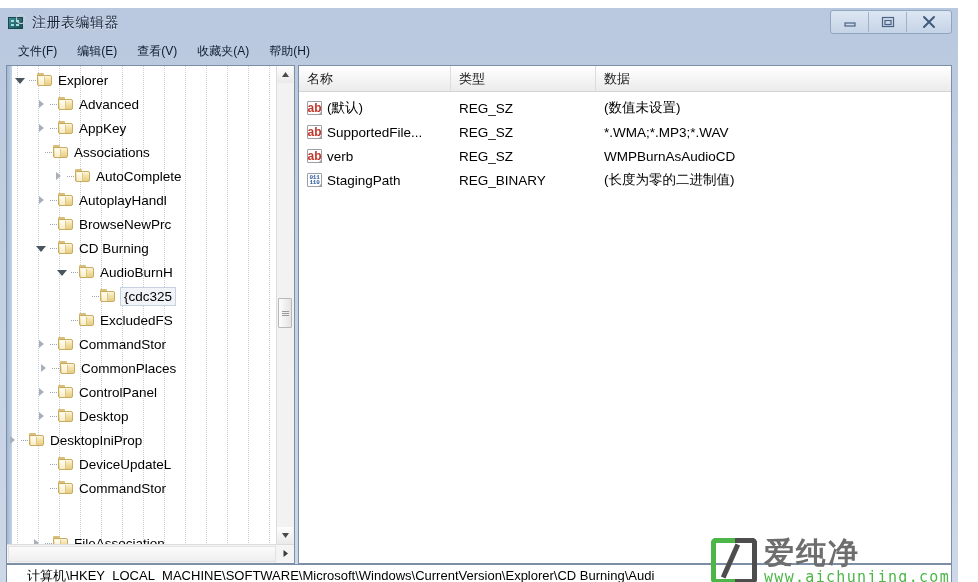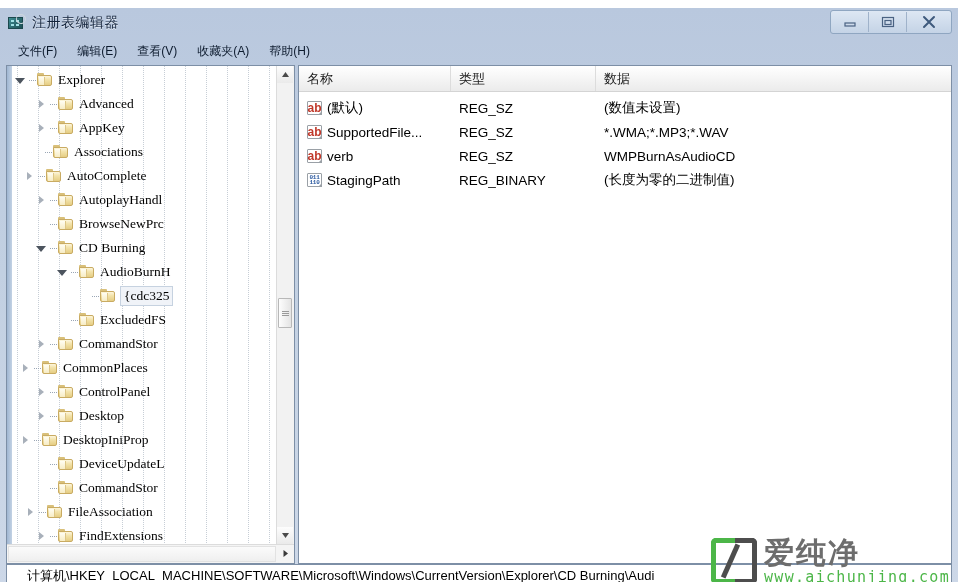--- a/index.html
+++ b/index.html
@@ -80,21 +80,21 @@
     border:1px solid #7d8fa6;
     box-sizing:border-box;
     position:relative;
     overflow:hidden;
   }
   .left-pane{width:289px;flex:0 0 289px;display:flex;flex-direction:column;}
   .splitter{width:3px;flex:0 0 3px;}
   .right-pane{flex:1 1 auto;}
   
   .tree-scrollarea{
-    position:relative;flex:1 1 auto;overflow:hidden;font-family:Liberation Serif, serif;
+    position:relative;flex:1 1 auto;overflow:hidden;
   }
   .tree-guides{
     position:absolute;left:0;top:0;bottom:0;width:100%;
     pointer-events:none;
   }
   .guide{
     position:absolute;top:0;bottom:0;width:1px;
     background-image:linear-gradient(180deg,#9aa6b5 50%,transparent 50%);
     background-size:1px 2px;
     opacity:.55;
@@ -367,21 +367,21 @@
             </div>
             <div class="trow" style="padding-left: 24px;">
               <span class="twist "></span>
               <span class="hyph"></span>
               <span class="folder">
                 <span class="tab"></span>
                 <span class="body"></span>
               </span>
               <span class="tlabel">Associations</span>
             </div>
-            <div class="trow" style="padding-left: 17px;">
+            <div class="trow" style="padding-left: 46px;">
               <span class="twist closed"></span>
               <span class="hyph"></span>
               <span class="folder">
                 <span class="tab"></span>
                 <span class="body"></span>
               </span>
               <span class="tlabel">AutoComplete</span>
             </div>
             <div class="trow" style="padding-left: 29px;">
               <span class="twist closed"></span>
@@ -439,21 +439,21 @@
             </div>
             <div class="trow" style="padding-left: 29px;">
               <span class="twist closed"></span>
               <span class="hyph"></span>
               <span class="folder">
                 <span class="tab"></span>
                 <span class="body"></span>
               </span>
               <span class="tlabel">CommandStor</span>
             </div>
-            <div class="trow" style="padding-left: 13px;">
+            <div class="trow" style="padding-left: 31px;">
               <span class="twist closed"></span>
               <span class="hyph"></span>
               <span class="folder">
                 <span class="tab"></span>
                 <span class="body"></span>
               </span>
               <span class="tlabel">CommonPlaces</span>
             </div>
             <div class="trow" style="padding-left: 29px;">
               <span class="twist closed"></span>
@@ -466,21 +466,21 @@
             </div>
             <div class="trow" style="padding-left: 29px;">
               <span class="twist closed"></span>
               <span class="hyph"></span>
               <span class="folder">
                 <span class="tab"></span>
                 <span class="body"></span>
               </span>
               <span class="tlabel">Desktop</span>
             </div>
-            <div class="trow" style=" margin-left: 13px;">
+            <div class="trow" style="">
               <span class="twist closed"></span>
               <span class="hyph"></span>
               <span class="folder">
                 <span class="tab"></span>
                 <span class="body"></span>
               </span>
               <span class="tlabel">DesktopIniProp</span>
             </div>
             <div class="trow" style="padding-left: 29px;">
               <span class="twist "></span>
@@ -493,21 +493,21 @@
             </div>
             <div class="trow" style="padding-left: 29px;">
               <span class="twist "></span>
               <span class="hyph"></span>
               <span class="folder">
                 <span class="tab"></span>
                 <span class="body"></span>
               </span>
               <span class="tlabel">CommandStor</span>
             </div>
-            <div class="trow" style="padding-left: 18px;">
+            <div class="trow" style="padding-left: 24px; margin-top: 31px;">
               <span class="twist closed"></span>
               <span class="hyph"></span>
               <span class="folder">
                 <span class="tab"></span>
                 <span class="body"></span>
               </span>
               <span class="tlabel">FileAssociation</span>
             </div>
             <div class="trow" style="padding-left: 29px;">
               <span class="twist closed"></span>

